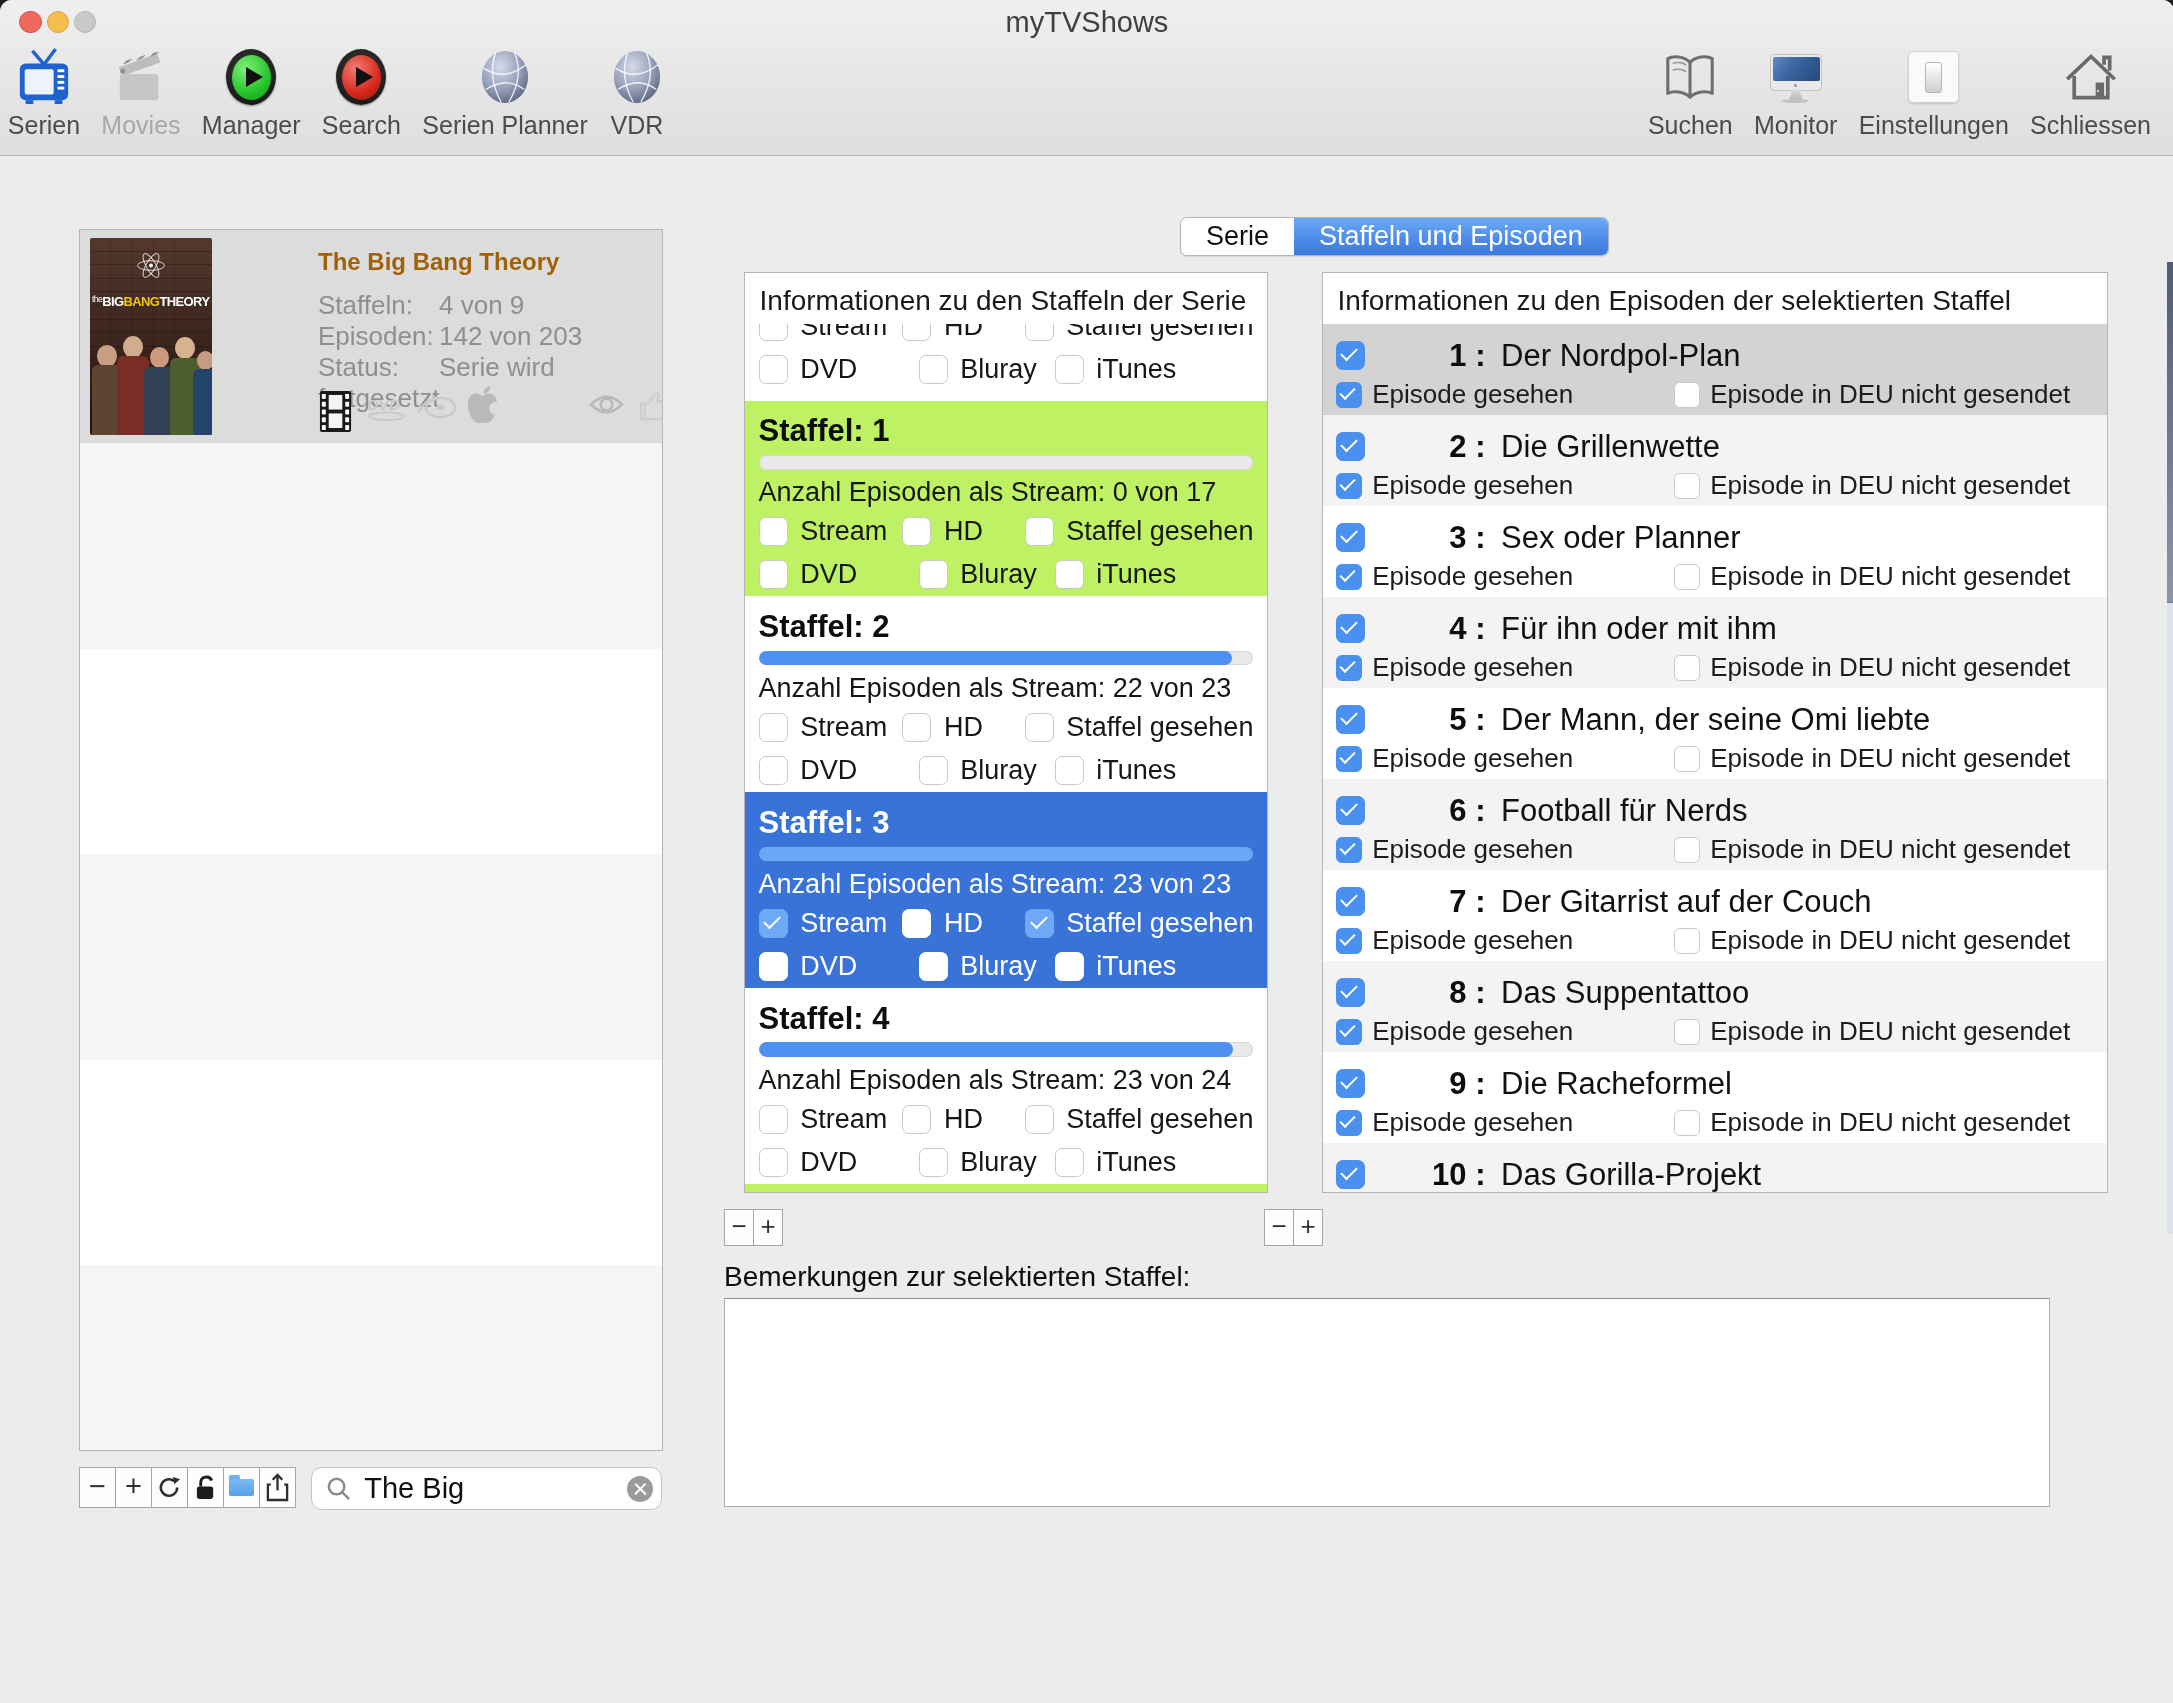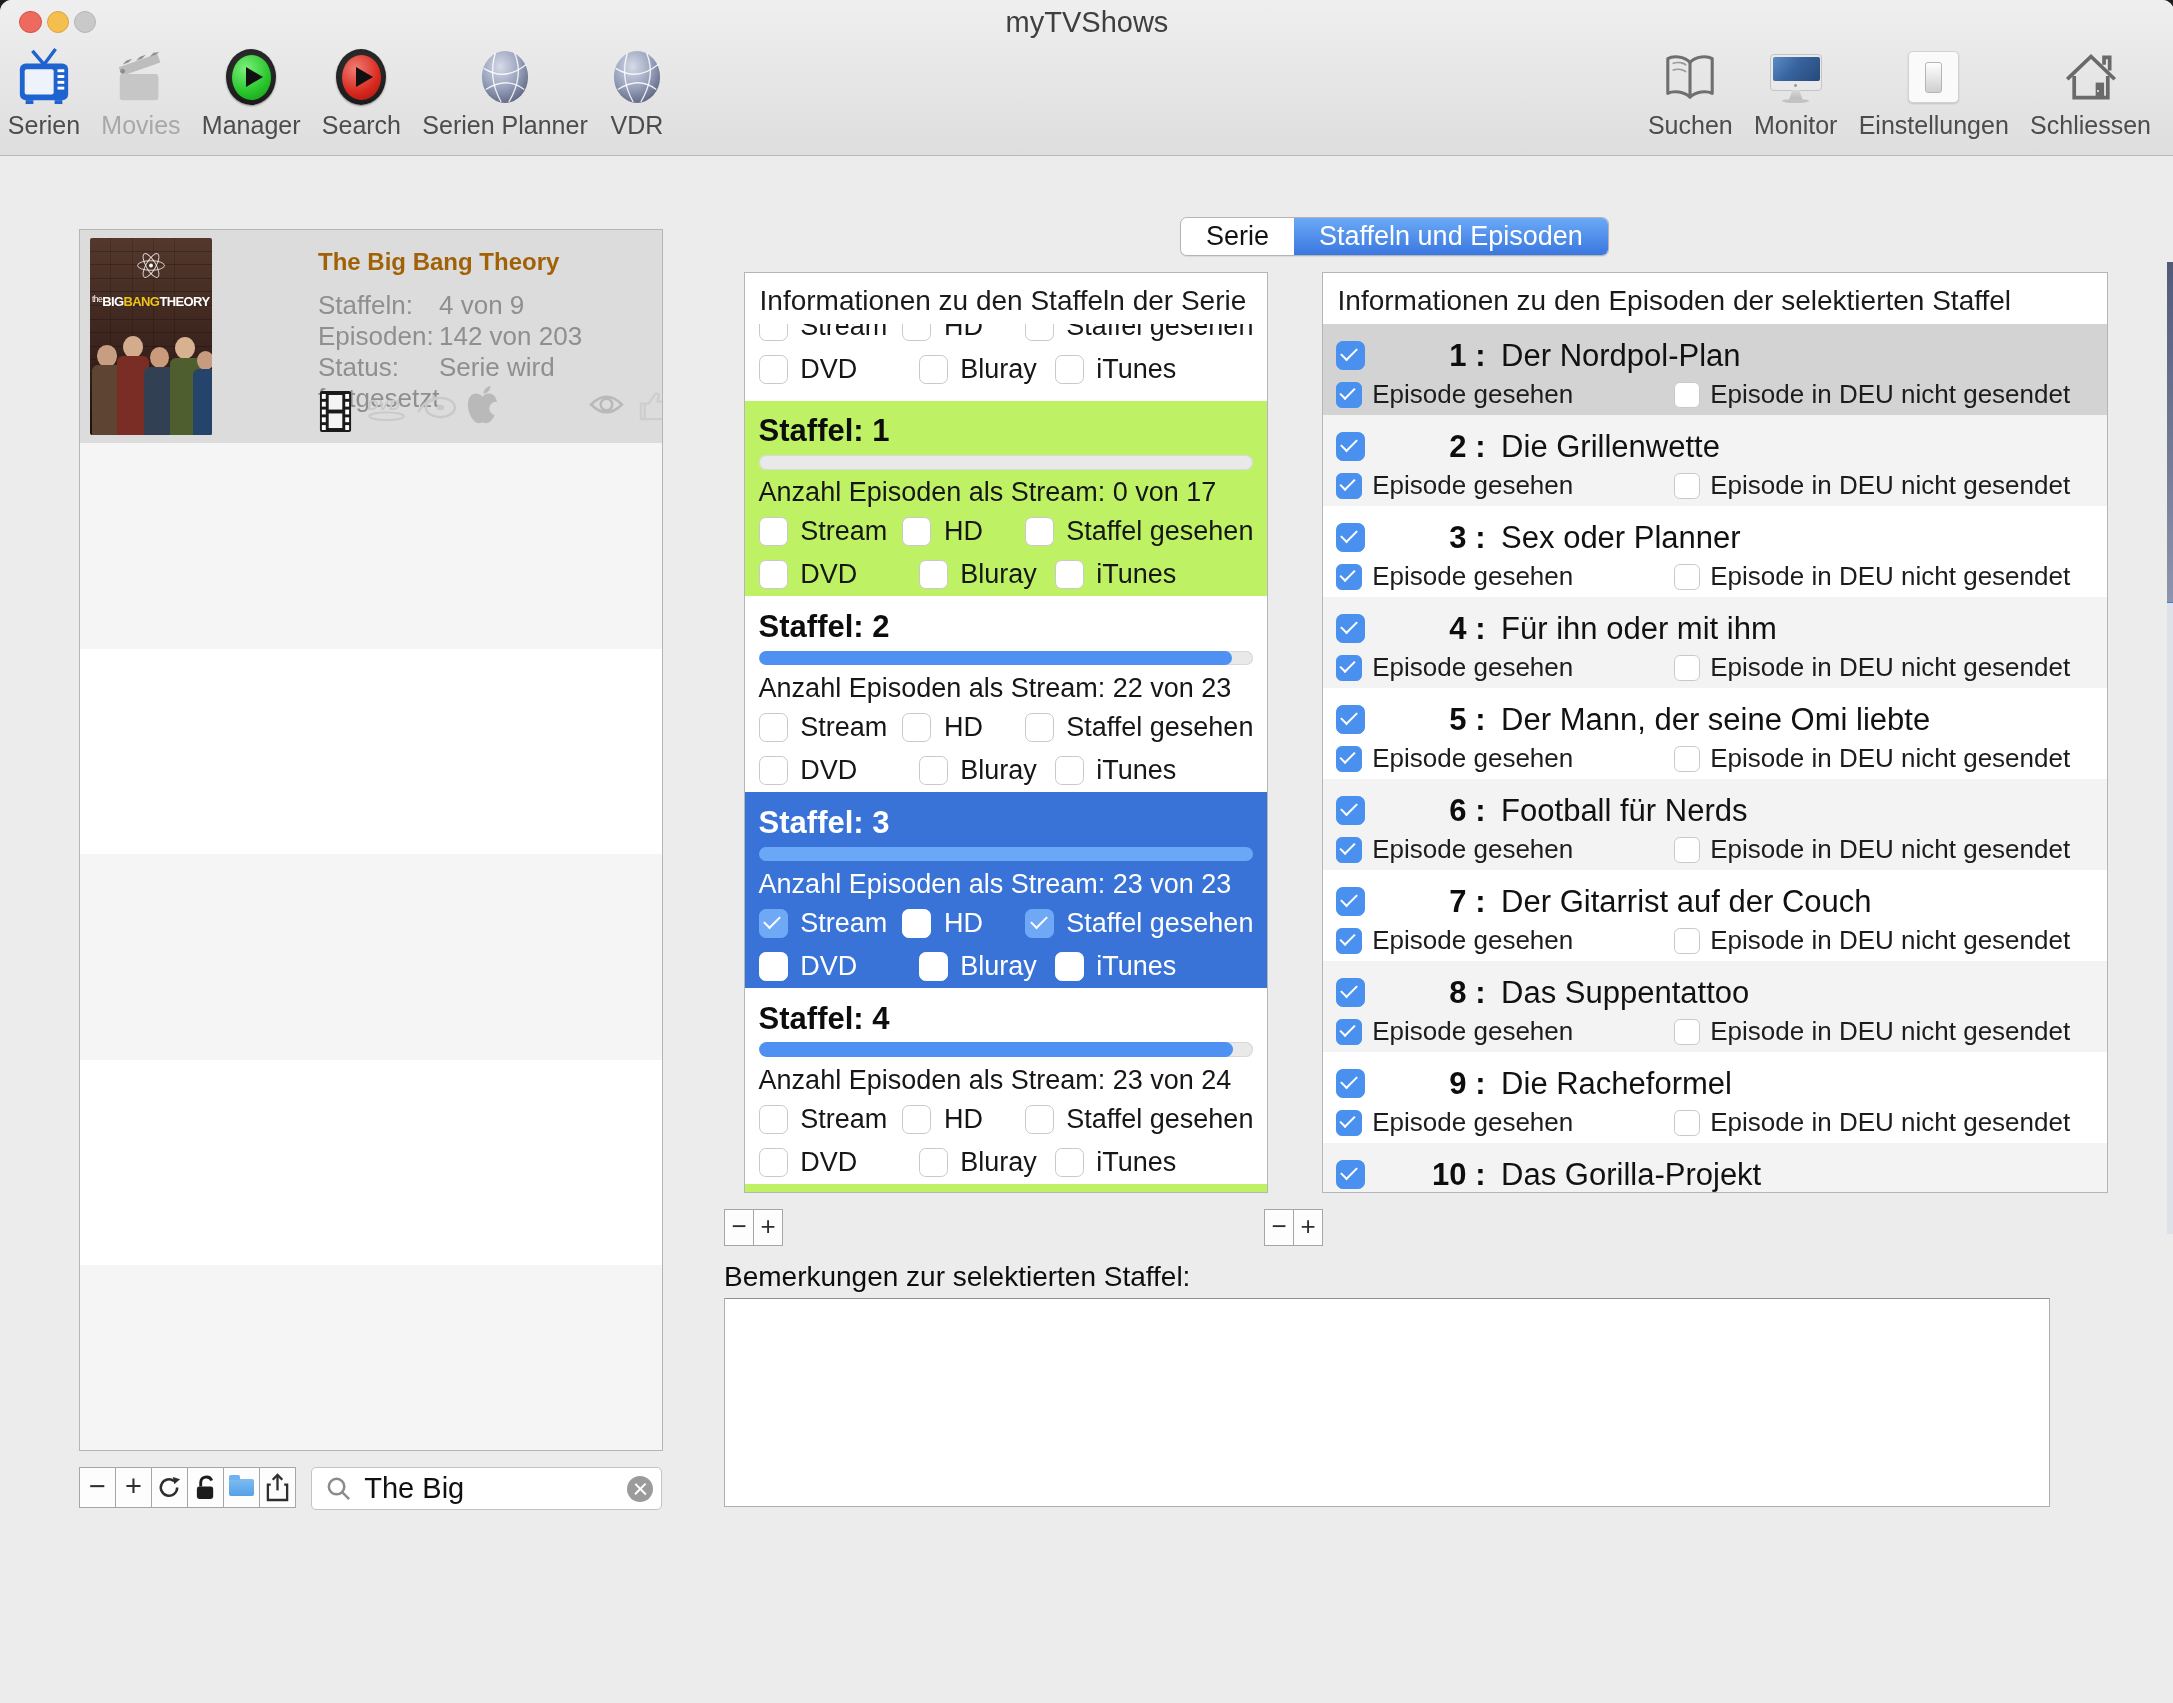--- a/index.html
+++ b/index.html
@@ -75,21 +75,21 @@
   .tool-btns{position:absolute;left:79px;top:1467px;display:flex;}
   .tbtn{width:37px;height:41px;background:#fdfdfd;border:1px solid #a6a6a6;margin-left:-1px;
         display:flex;align-items:center;justify-content:center;box-sizing:border-box;}
   .tbtn:first-child{margin-left:0;}
   .glyph-math{font-size:29px;color:#2e2e2e;line-height:1;margin-top:-2.9px;}
   .folder{position:relative;width:25px;height:17.5px;background:linear-gradient(#7cbcf2,#55a0e6);border-radius:1.9px;}
   .folder:before{content:"";position:absolute;left:0;top:-3.9px;width:10.7px;height:4.9px;background:#6fb2ee;border-radius:1.9px 1.9px 0 0;}
 
   
   .search-field{position:absolute;left:311px;top:1467px;width:351px;height:43px;background:#fff;
-                border:1px solid #c3c3c3;border-radius:5px;display:flex;align-items:center;box-sizing:border-box;}
+                border:1px solid #c3c3c3;border-radius:11px;display:flex;align-items:center;box-sizing:border-box;}
   .search-field input{border:none;outline:none;flex:1;font-size:29px;font-family:"Liberation Sans",sans-serif;
                       color:#101010;background:transparent;margin-left:9.7px;min-width:0;}
   .clear-btn{width:26px;height:26px;border-radius:50%;background:#9b9b9b;position:relative;margin-right:7.8px;flex:0 0 auto;cursor:pointer;}
   .clear-btn:before,.clear-btn:after{content:"";position:absolute;left:5.8px;top:12px;width:14.6px;height:2.4px;background:#fff;}
   .clear-btn:before{transform:rotate(45deg);} .clear-btn:after{transform:rotate(-45deg);}
 
   
   .tabs{position:absolute;left:1180px;top:217px;height:37px;display:flex;border:1px solid #b4b4b4;
         border-radius:6.8px;overflow:hidden;background:#fff;box-shadow:0 1px 1px rgba(0,0,0,.08);z-index:5;}
   .seg{padding:0 25px;font-size:27px;line-height:36px;color:#111;cursor:default;}

